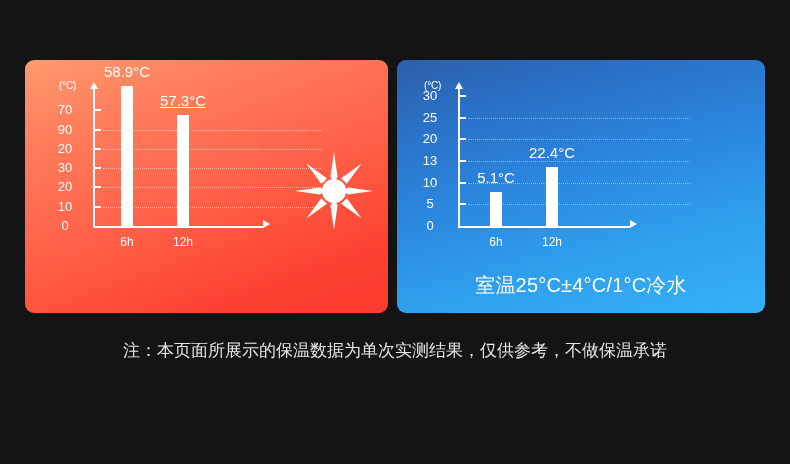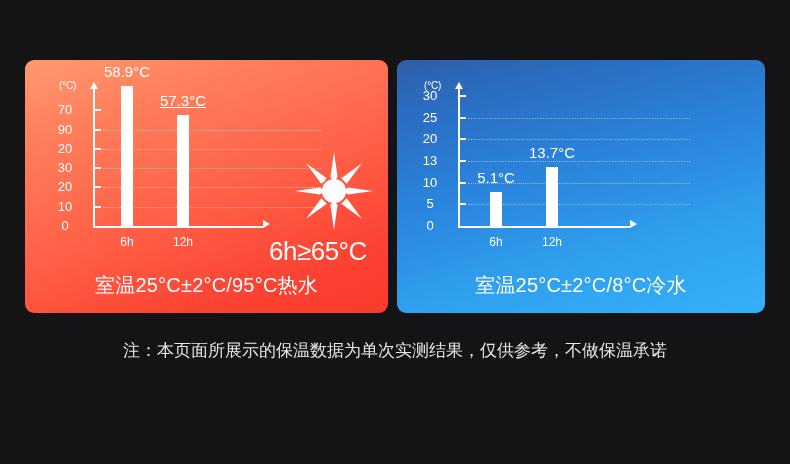--- a/index.html
+++ b/index.html
@@ -228,23 +228,21 @@
         <polygon points="14.6,14.6 39.0,35.9 35.9,39.0 14.6,14.6"></polygon>
         <polygon points="14.6,14.6 35.9,39.0 39.0,35.9 14.6,14.6"></polygon>
         <polygon points="14.6,14.6 40.8,33.6 33.6,40.8"></polygon>
         <polygon points="85.4,14.6 66.4,40.8 59.2,33.6"></polygon>
         <polygon points="85.4,85.4 59.2,66.4 66.4,59.2"></polygon>
         <polygon points="14.6,85.4 33.6,59.2 40.8,66.4"></polygon>
       </g>
     </svg>
   </div>
 
-  <div class="claim" id="claim-hot">6h≥65°C</div>
-
-  <div class="caption">室温25°C±2°C/95°C热水</div>
+
 </div>
 
 <div class="panel" id="panel-cold">
 
   <div class="chart" id="chart-cold">
 
     <span class="axis-unit" id="cold-unit" style="left:27px; top:20px;">(°C)</span>
 
     <div class="axis-y" id="cold-axis-y" style="left:61px; top:29px; height:139px;"></div>
     <div class="axis-y-arrow" style="left:57.5px; top:22px;"></div>
@@ -279,22 +277,22 @@
     <div id="cold-bars">
         <div class="bar" style="left: 93px; width: 12px; top: 131.793px; height: 34.207px; background: rgb(255, 255, 255);"></div>
         <div class="bar" style="left: 149px; width: 12px; top: 106.679px; height: 59.321px; background: rgb(255, 255, 255);"></div>
       </div>
     <div id="cold-xlabels">
         <div class="xtick-label" style="left: 69px; width: 60px; top: 175px;">6h</div>
         <div class="xtick-label" style="left: 125px; width: 60px; top: 175px;">12h</div>
       </div>
     <div id="cold-values">
         <div class="bar-value" style="left: 59px; width: 80px; top: 108.793px;">5.1°C</div>
-        <div class="bar-value" style="left: 115px; width: 80px; top: 83.679px;">13.7°C</div>
+        <div class="bar-value" style="left: 115px; width: 80px; top: 83.679px;">22.4°C</div>
       </div>
   </div>
 
-  <div class="caption">室温25°C±2°C/8°C冷水</div>
+  <div class="caption">室温25°C±4°C/1°C冷水</div>
 </div>
 
 <div id="footnote">
   <span class="fn-line fn-line-1">注：本页面所展示的保温数据为单次实测结果，仅供参考，不做保温承诺</span>
 </div>
 
 </body></html>

